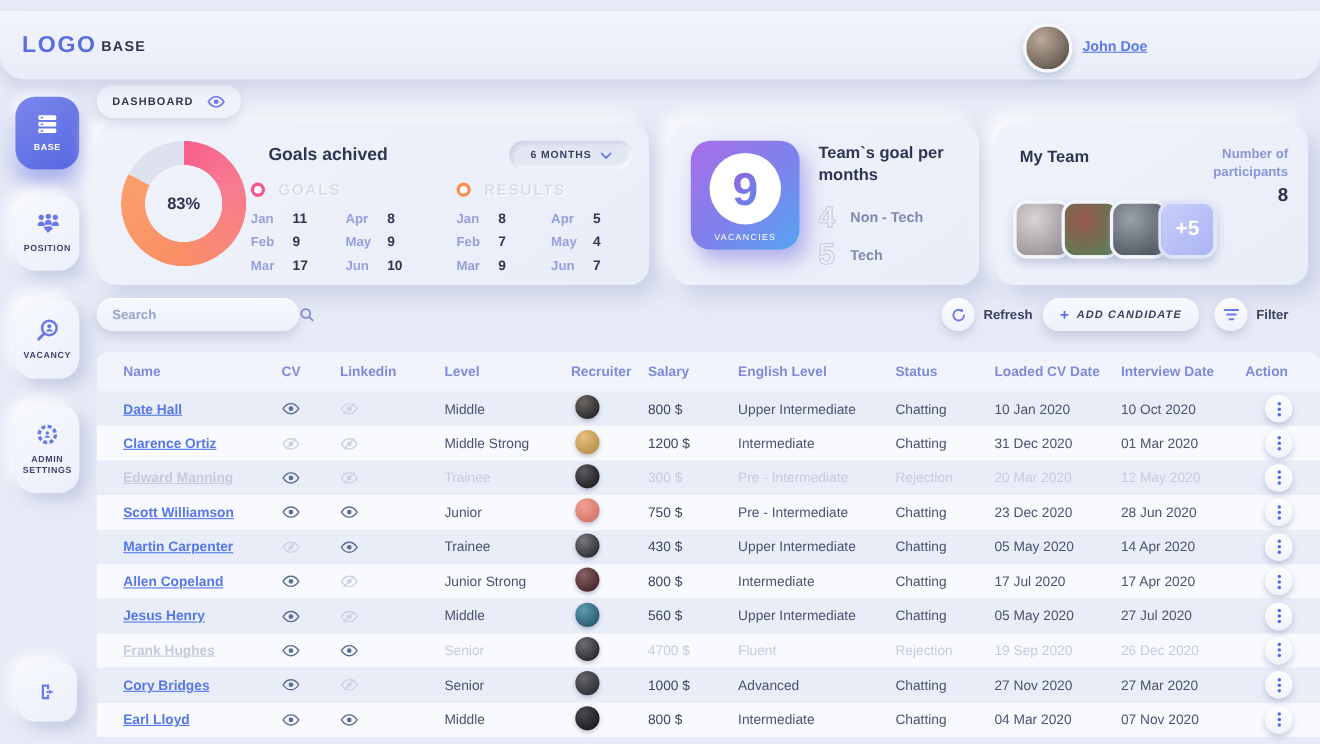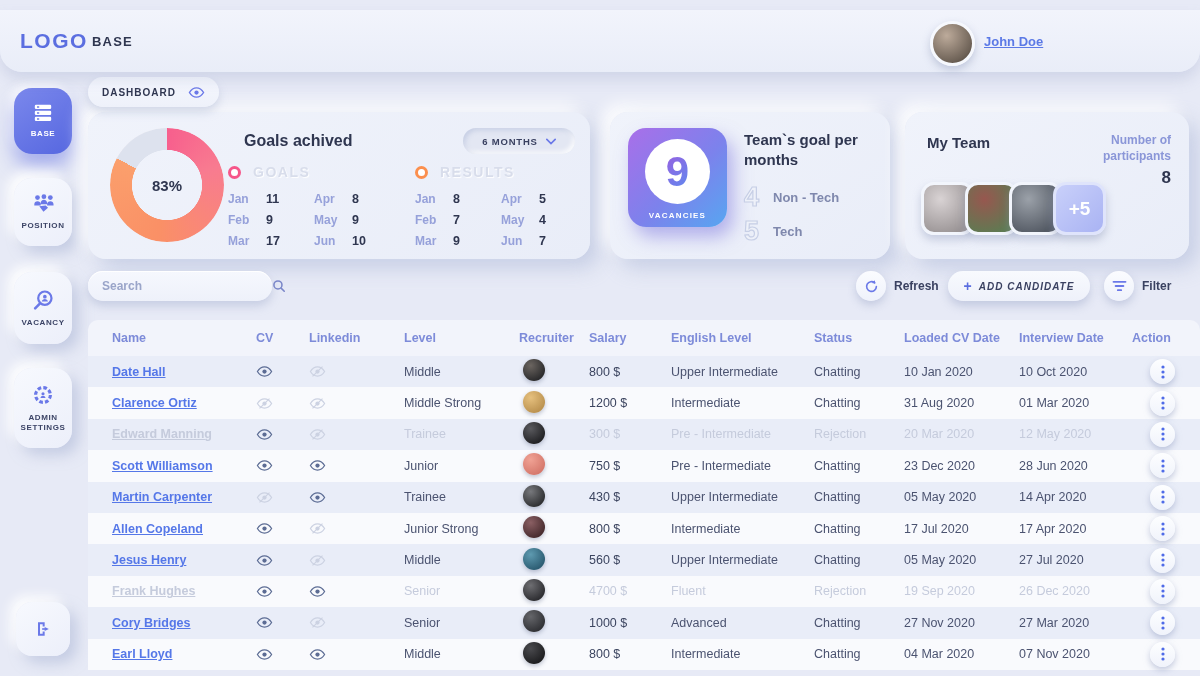--- a/index.html
+++ b/index.html
@@ -87,21 +87,21 @@
   .mlab{font-size:12px;font-weight:700;color:#96a1da;width:38px;}
   .mval{font-size:12.5px;font-weight:700;color:#2f3650;}
   
   .vtile{position:absolute;left:18px;top:16px;width:99px;height:99px;border-radius:18px;
     background:linear-gradient(135deg,#a96fe9 0%,#7c82ec 55%,#57a6f1 100%);
     box-shadow:6px 10px 18px rgba(120,112,222,.5);cursor:pointer;}
   .vcircle{position:absolute;left:17px;top:11px;width:65px;height:65px;border-radius:50%;background:#fff;
     display:flex;align-items:center;justify-content:center;}
   .vnum{font-size:42px;font-weight:800;background:linear-gradient(135deg,#9a5fe0,#5b8cf0);
     -webkit-background-clip:text;background-clip:text;color:transparent;line-height:1;}
-  .vlabel{position:absolute;left:0;right:0;bottom:7px;text-align:center;color:#fff;font-size:8px;font-weight:700;letter-spacing:1.2px;}
+  .vlabel{position:absolute;left:0;right:0;bottom:7px;text-align:center;color:#fff;font-size:8px;font-weight:400;letter-spacing:1.2px;}
   .tg-title{position:absolute;left:134px;top:18px;width:130px;font-size:15px;font-weight:700;color:#2f3650;line-height:1.35;}
   .tg-item{position:absolute;left:134px;display:flex;align-items:center;gap:14px;}
   .tg-item.i0{top:72px;}
   .tg-item.i1{top:106px;}
   .tg-num{font-size:27px;font-weight:800;color:#eef1f9;-webkit-text-stroke:1.2px #c7cfe6;line-height:1;}
   .tg-lab{font-size:13px;font-weight:700;color:#7f88ad;}
   
   .mt-title{position:absolute;left:22px;top:22px;font-size:15px;font-weight:700;color:#2f3650;}
   .mt-part{position:absolute;right:18px;top:20px;width:110px;text-align:right;font-size:12px;font-weight:700;color:#8a96d8;line-height:1.35;}
   .mt-count{position:absolute;right:18px;top:56px;font-size:17px;font-weight:800;color:#2f3650;text-align:right;}
@@ -440,21 +440,21 @@
           <path d="M2 10s4-6.5 10-6.5S22 10 22 10s-4 6.5-10 6.5S2 10 2 10z" fill="none" stroke="currentColor" stroke-width="1.8"></path>
           <circle cx="12" cy="10" r="3" fill="currentColor"></circle>
           <line x1="5" y1="17" x2="19" y2="3" stroke="currentColor" stroke-width="1.6"></line>
         </svg>
       </div>
       <div class="td">Middle Strong</div>
       <div class="td"><span class="avatar" style="background:radial-gradient(circle at 35% 30%, #e6c07e, #b9904e 78%)"></span></div>
       <div class="td salary">1200 $</div>
       <div class="td">Intermediate</div>
       <div class="td">Chatting</div>
-      <div class="td">31 Aug 2020</div>
+      <div class="td">31 Dec 2020</div>
       <div class="td">01 Mar 2020</div>
       <div class="td">
         <button class="dots-btn">
           <svg width="4" height="14" viewBox="0 0 4 14">
             <circle cx="2" cy="2" r="1.6" fill="#4f6be8"></circle>
             <circle cx="2" cy="7" r="1.6" fill="#4f6be8"></circle>
             <circle cx="2" cy="12" r="1.6" fill="#4f6be8"></circle>
           </svg>
         </button>
       </div>

